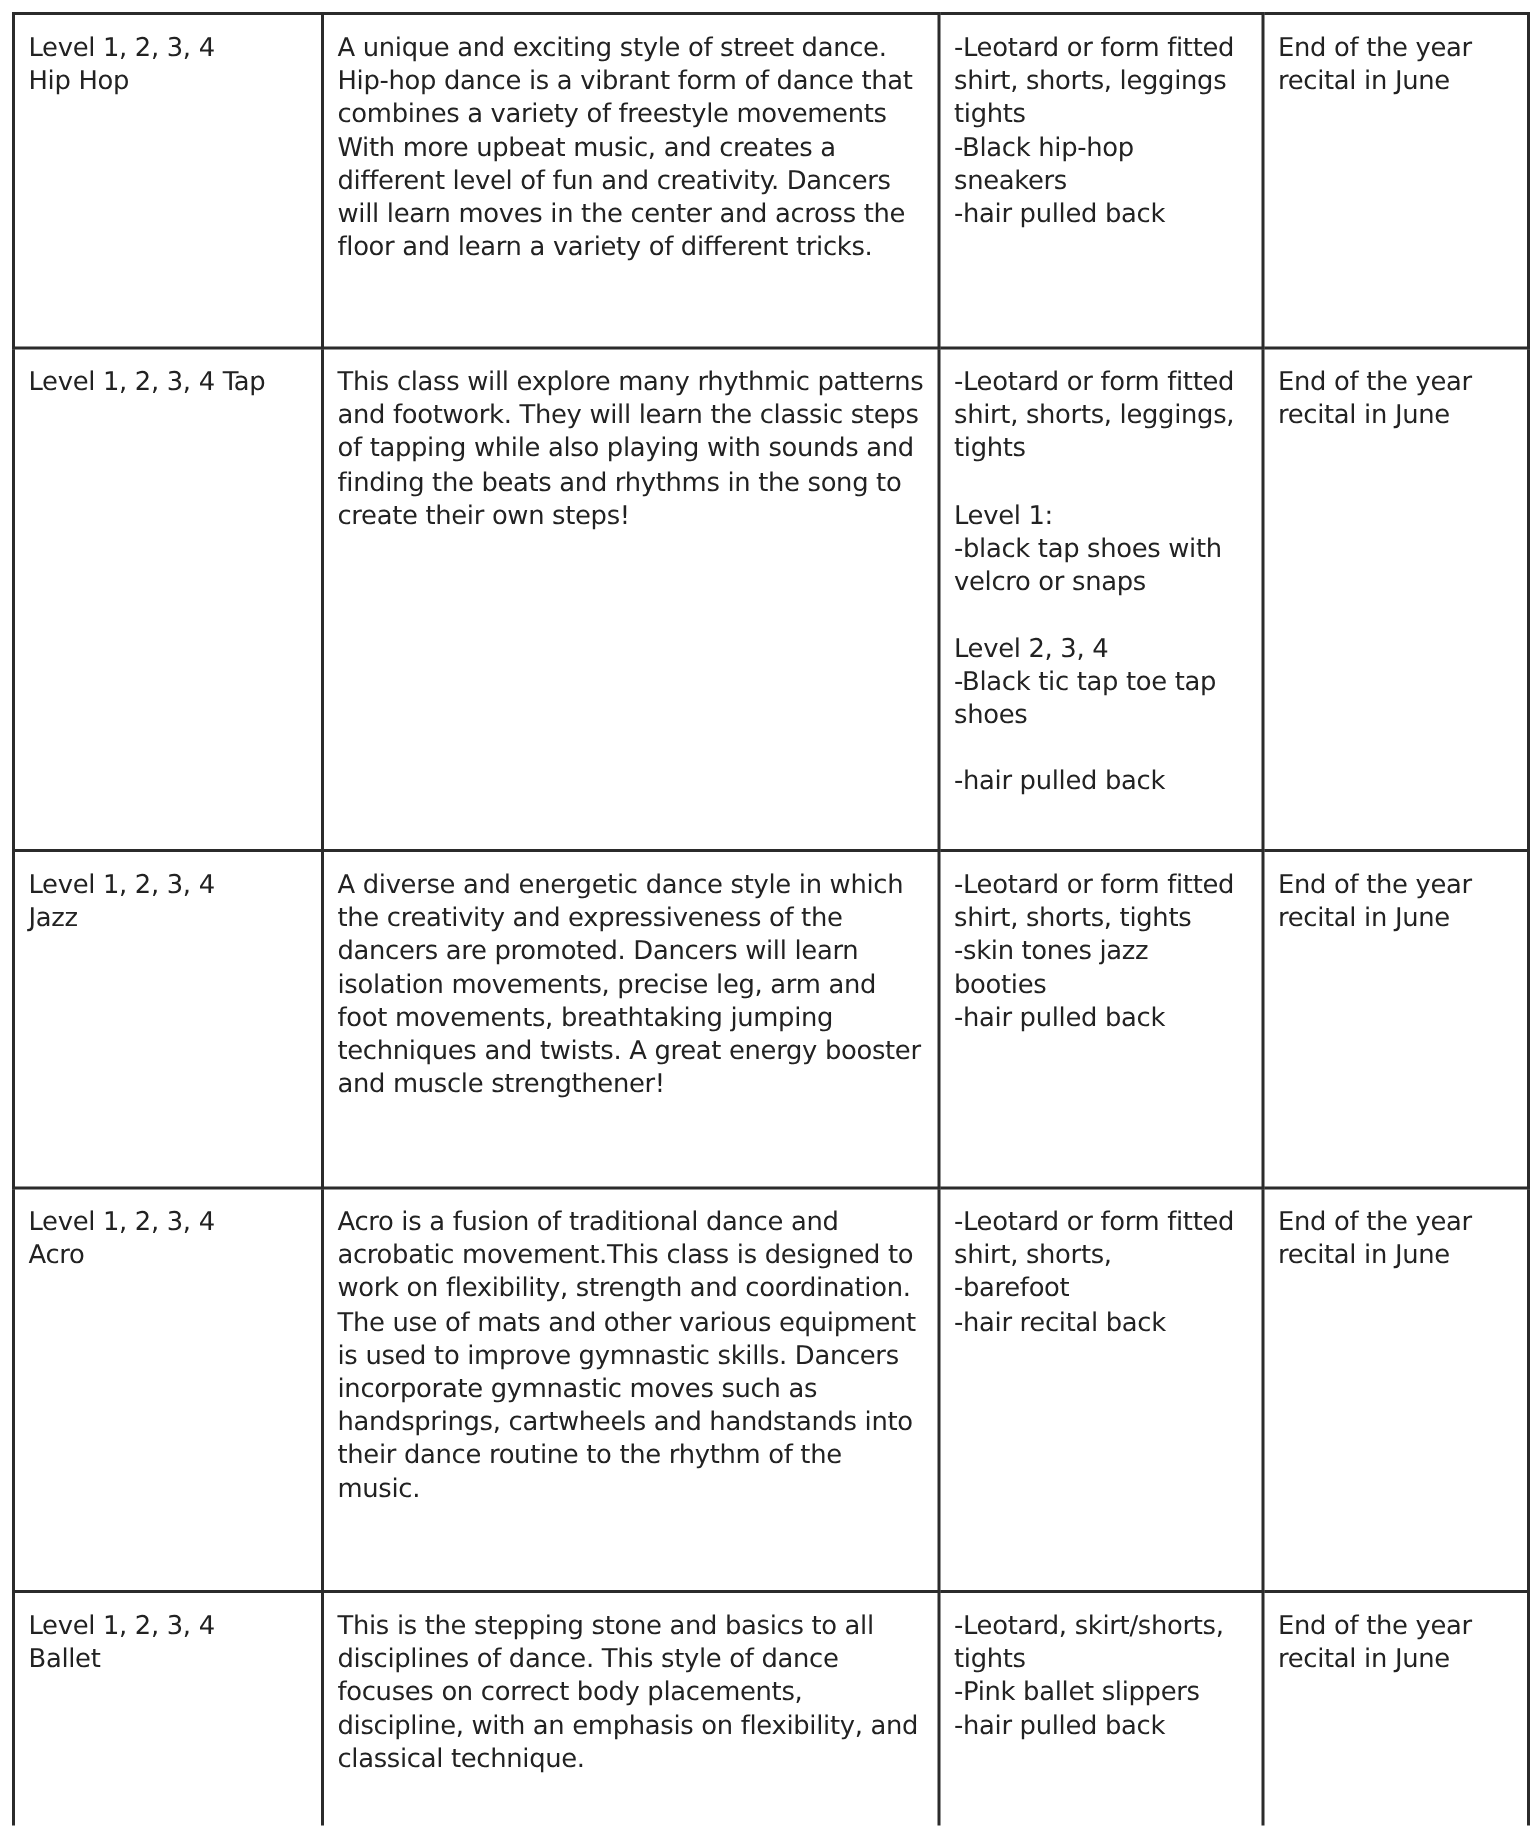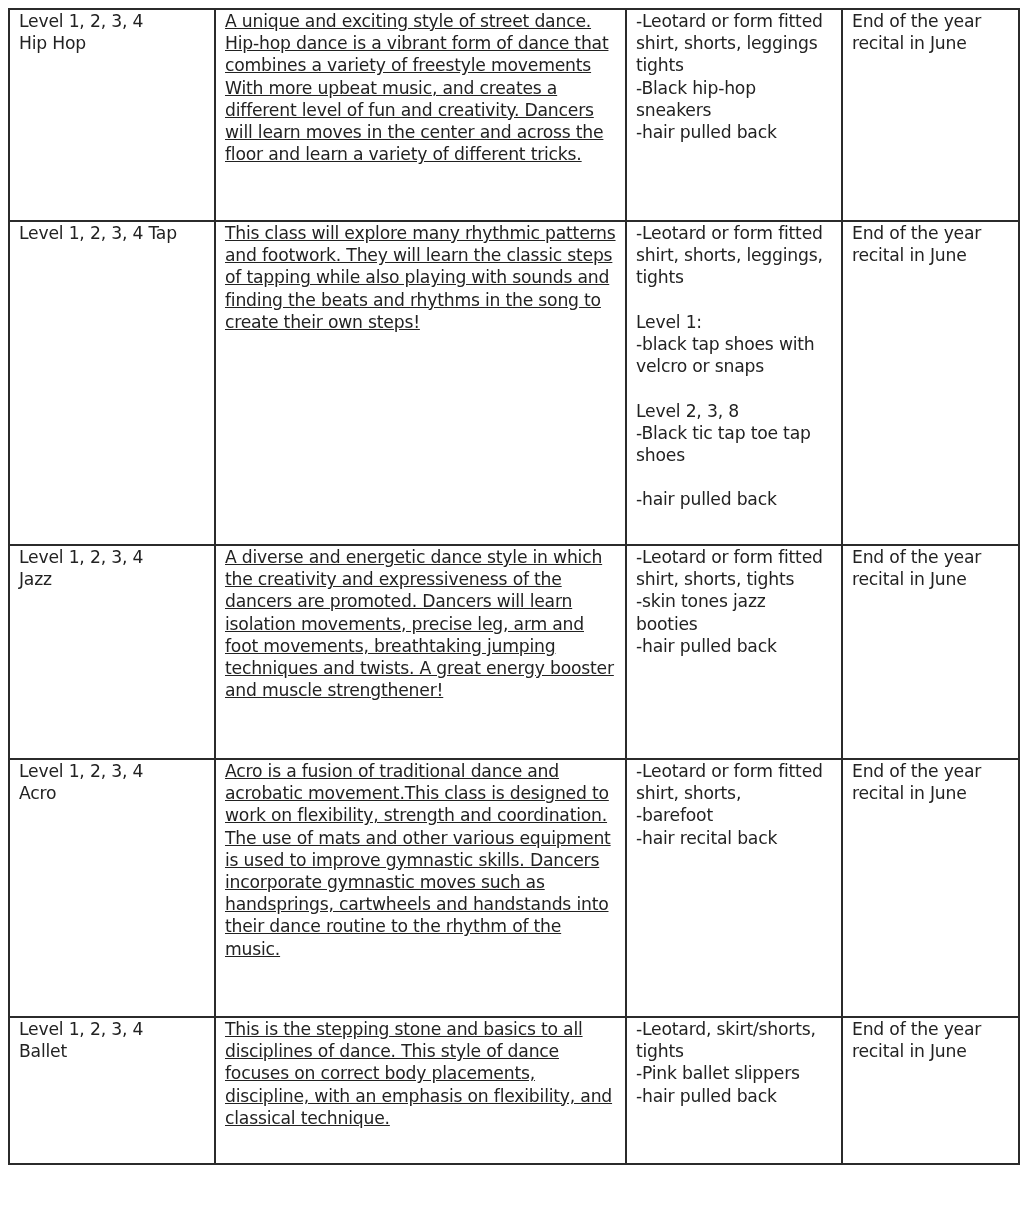--- a/index.html
+++ b/index.html
@@ -9,26 +9,26 @@
     border-collapse: collapse;
     font-family: "DejaVu Sans", sans-serif;
     color: #222222;
     font-size: 17.2px;
     line-height: 22.2px;
     letter-spacing: -0.2px;
   }
   .table td {
     border: 2px solid #2b2b2b;
     vertical-align: top;
-    padding: 0 9px 8px 9px;
+    padding: 11px 9px 8px 9px;
     white-space: pre-line;
     margin-top: 12px;
   }
   .c1 { width: 186px; }
-  .c2 { width: 391px; text-decoration: underline; }
+  .c2 { width: 391px; }
   .c3 { width: 196px; border-radius: 22px; }
   .c4 { width: 157px; }
   .r0 td { height: 202px; }
   .r1 td { height: 314px; }
   .r2 td { height: 204px; }
   .r3 td { height: 248px; }
   .r4 td { height: 137px; }
 </style>
 </head>
 <body>
@@ -45,21 +45,21 @@
       <td class="c4">End of the year recital in June</td>
     </tr>
     <tr class="r1">
       <td class="c1">Level 1, 2, 3, 4 Tap</td>
       <td class="c2">This class will explore many rhythmic patterns and footwork. They will learn the classic steps of tapping while also playing with sounds and finding the beats and rhythms in the song to create their own steps!</td>
       <td class="c3">-Leotard or form fitted shirt, shorts, leggings, tights
 
 Level 1:
 -black tap shoes with velcro or snaps
 
-Level 2, 3, 8
+Level 2, 3, 4
 -Black tic tap toe tap shoes
 
 -hair pulled back</td>
       <td class="c4">End of the year recital in June</td>
     </tr>
     <tr class="r2">
       <td class="c1">Level 1, 2, 3, 4
 Jazz</td>
       <td class="c2">A diverse and energetic dance style in which the creativity and expressiveness of the dancers are promoted. Dancers will learn isolation movements, precise leg, arm and foot movements, breathtaking jumping techniques and twists. A great energy booster and muscle strengthener!</td>
       <td class="c3">-Leotard or form fitted shirt, shorts, tights

